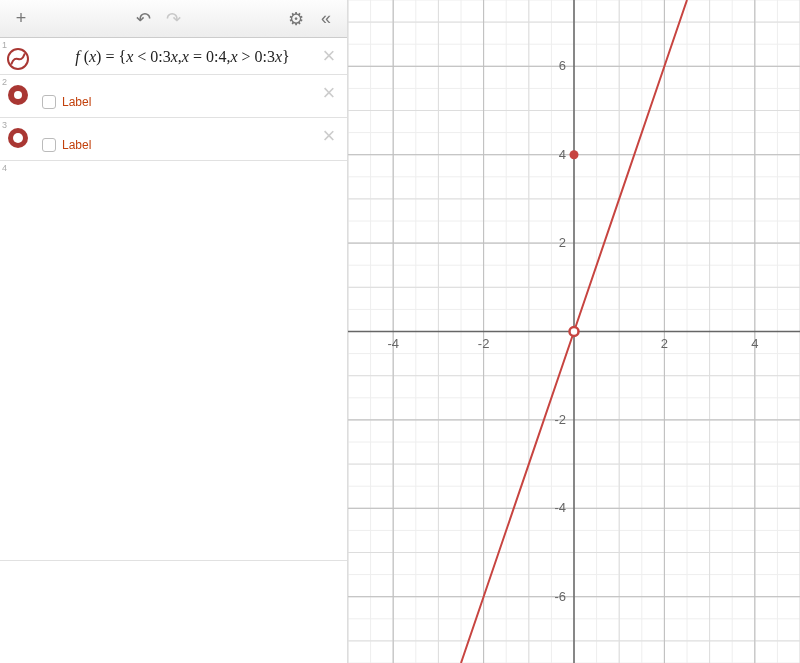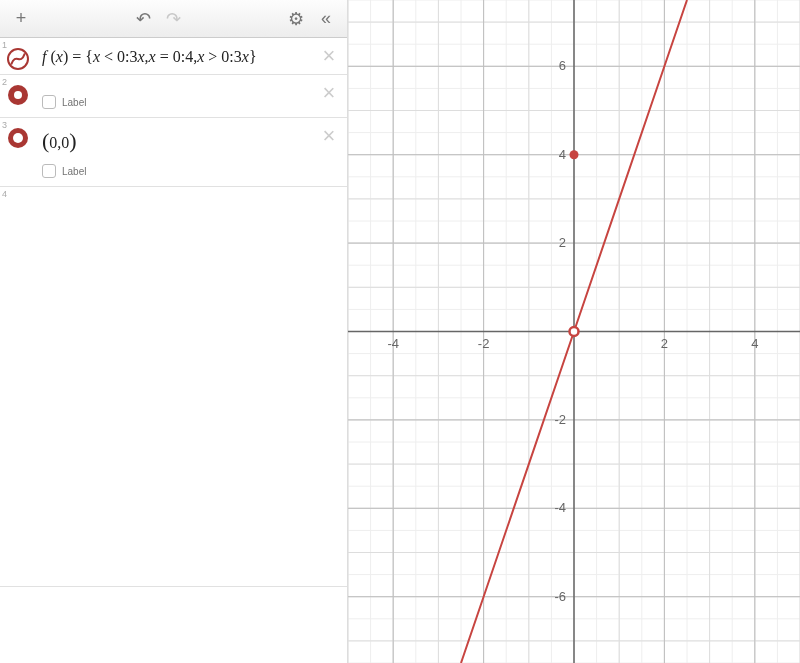--- a/index.html
+++ b/index.html
@@ -8,25 +8,25 @@
   .sidebar { width: 348px; height: 100%; border-right: 1px solid #ddd; background: #fafafa; display: flex; flex-direction: column; }
   .toolbar { height: 38px; background: linear-gradient(#fdfdfd,#ededed); border-bottom: 1px solid #ccc; display: flex; align-items: center; padding: 0 6px; }
   .tb-btn { width: 30px; height: 30px; display: flex; align-items: center; justify-content: center; border: none; background: transparent; color: #777; font-size: 18px; cursor: pointer; }
   .tb-btn.disabled { color: #c8c8c8; cursor: default; }
   .tb-spacer { flex: 1; }
   .expr-list { flex: 1; overflow-y: auto; background: #fff; }
   .expr-row { position: relative; border-bottom: 1px solid #e1e1e1; background: #fff; display: flex; }
   .expr-row.empty { height: 400px; }
   .expr-index { position: absolute; top: 2px; left: 2px; font-size: 9px; color: #aaa; }
   .expr-iconcol { width: 36px; display: flex; align-items: flex-start; justify-content: center; padding-top: 10px; }
-  .expr-body { flex: 1; padding: 10px 24px 8px 6px; }
+  .expr-body { flex: 1; padding: 10px 24px 8px 6px; text-align: center; }
   .expr-formula { font-family: "Times New Roman", serif; font-style: italic; font-size: 16px; color: #222; white-space: nowrap; }
   .expr-options { margin-top: 10px; display: flex; align-items: center; gap: 6px; }
   .chk { width: 14px; height: 14px; border: 1px solid #bbb; border-radius: 3px; background: #fff; display: inline-block; }
-  .opt-label { font-size: 10px; color: #737373; }
+  .opt-label { font-size: 12px; color: #c2410c; }
   .row-delete { position: absolute; top: 6px; right: 6px; width: 24px; height: 24px; display: flex; align-items: center; justify-content: center; color: #ccc; font-size: 22px; cursor: pointer; background: transparent; border: none; }
   .func-icon { width: 22px; height: 22px; border-radius: 50%; border: 2px solid #a93733; display: flex; align-items: center; justify-content: center; position: relative; overflow: hidden; }
   .point-icon { width: 20px; height: 20px; border-radius: 50%; display: flex; align-items: center; justify-content: center; position: relative; }
   .point-filled { background: #a93733; }
   .point-filled::after { content: ""; width: 8px; height: 8px; border-radius: 50%; background: #fff; }
   .point-open2-outer { width: 20px; height: 20px; border-radius: 50%; background:#a93733; display:flex; align-items:center; justify-content:center;}
   .point-open2-mid { width: 10px; height: 10px; border-radius: 50%; background:#fff; display:flex; align-items:center; justify-content:center;}
   .graph { position: relative; flex: 1; background: #fff; }
   svg.grid { position: absolute; inset: 0; }
 </style>
@@ -94,23 +94,20 @@
       </div>
 
       <div class="expr-row">
         <span class="expr-index">3</span>
         <div class="expr-iconcol">
           <div class="point-open2-outer">
             <div class="point-open2-mid"></div>
           </div>
         </div>
         <div class="expr-body">
-          <div class="expr-formula">
-            <span style="font-size:22px;font-style:normal">(</span><span style="font-style:normal">0,0</span><span style="font-size:22px;font-style:normal">)</span>
-          </div>
           <div class="expr-options">
             <span class="chk"></span>
             <span class="opt-label">Label</span>
           </div>
         </div>
         <button class="row-delete">
             <span>×</span>
           </button>
       </div>
 

